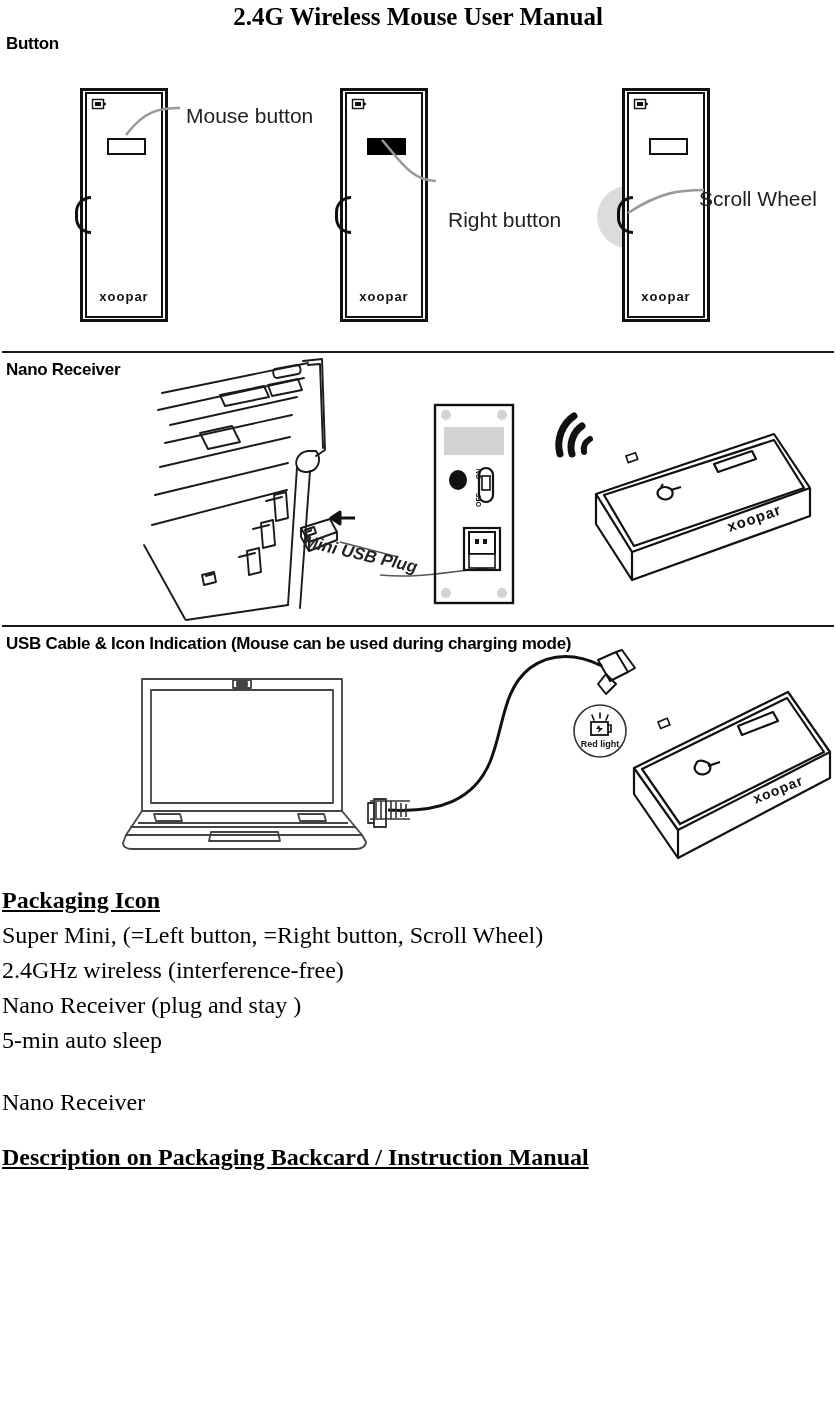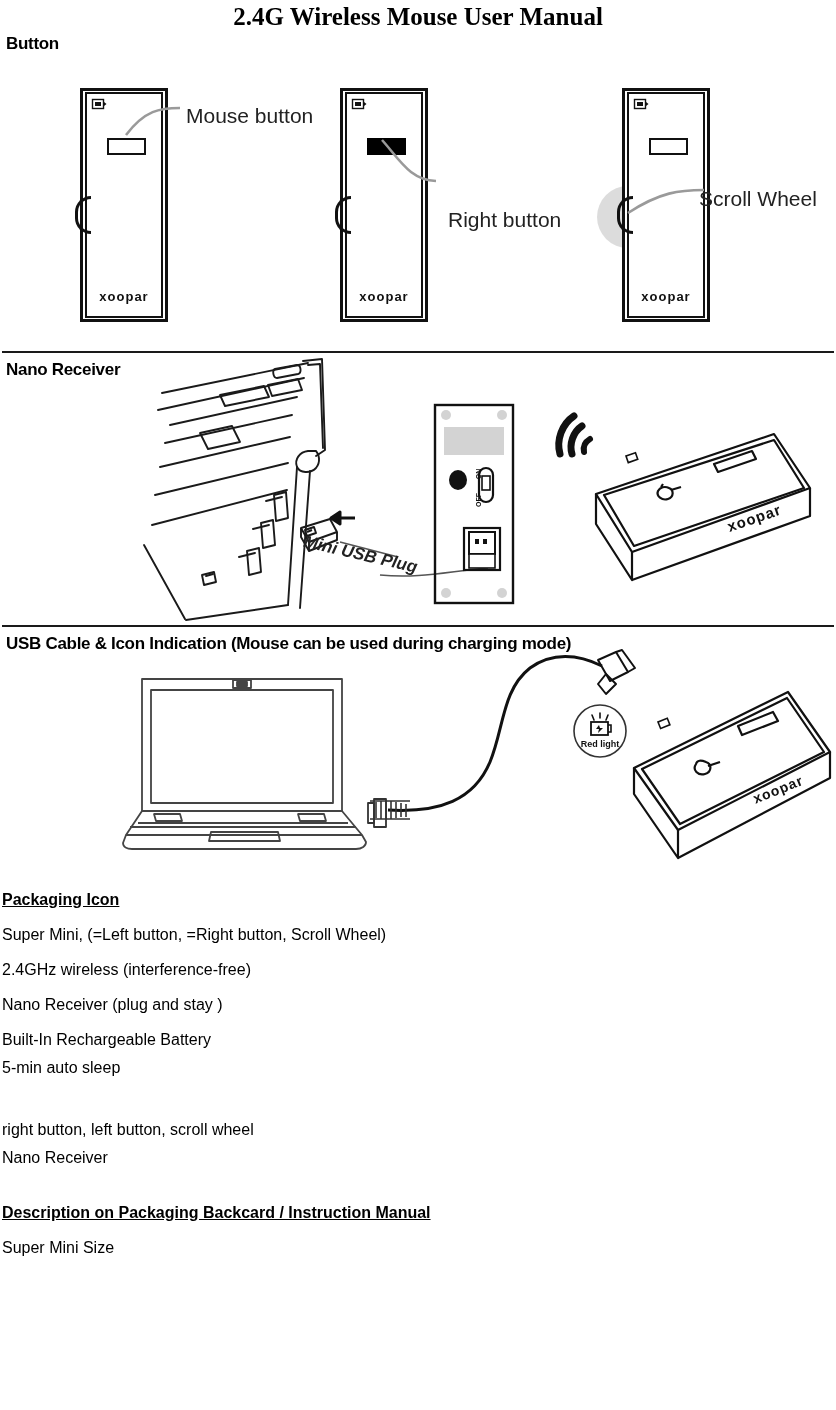--- a/index.html
+++ b/index.html
@@ -130,22 +130,22 @@
     background: #d6d6d6;
     opacity: 0.85;
   }
 
   
   .text-block {
     position: absolute;
     left: 2px;
     top: 889px;
     width: 820px;
-    font-family: Liberation Sans, sans-serif;
-    font-size: 16px;
+    font-family: Liberation Serif, serif;
+    font-size: 24px;
   }
   .t-head {
     font-weight: bold;
     text-decoration: underline;
     margin: 0 0 13px 0;
     line-height: 22px;
   }
   .t-line {
     margin: 0 0 13px 0;
     line-height: 22px;
@@ -385,26 +385,23 @@
   </g>
   <text x="150" y="104" font-family="Liberation Sans, sans-serif" font-size="14" font-weight="bold" fill="#111" letter-spacing="1" transform="rotate(-22 150 104)" text-anchor="middle">xoopar</text>
 </svg>
 
 <div class="text-block">
 
   <div class="t-head">Packaging Icon</div>
   <div class="t-line">Super Mini,   (=Left button, =Right button, Scroll Wheel)</div>
   <div class="t-line">2.4GHz wireless (interference-free)</div>
   <div class="t-line">Nano Receiver (plug and stay )</div>
-  <div class="t-line tight">Built-In Rechargeable Battery</div>
   <div class="t-line">5-min auto sleep</div>
 
   <div class="t-gap"></div>
 
-  <div class="t-line tight">right button, left button, scroll wheel</div>
   <div class="t-line tight">Nano Receiver</div>
 
   <div class="t-gap"></div>
 
   <div class="t-head">Description on Packaging Backcard / Instruction Manual</div>
-  <div class="t-line">Super Mini Size</div>
 
 </div>
 
 </body></html>

